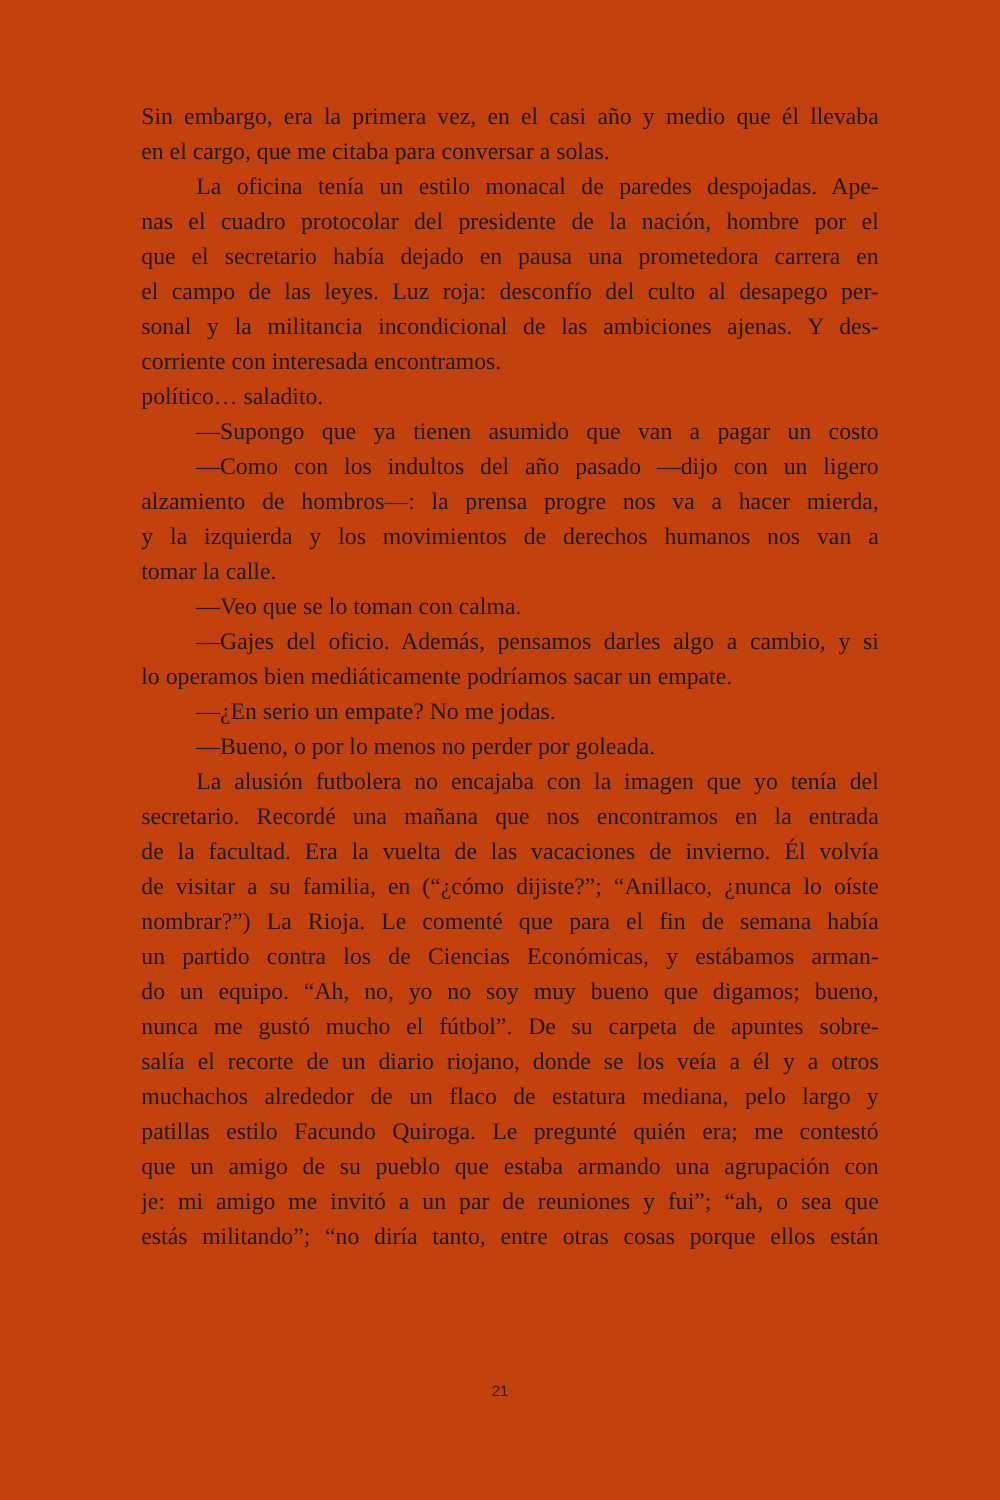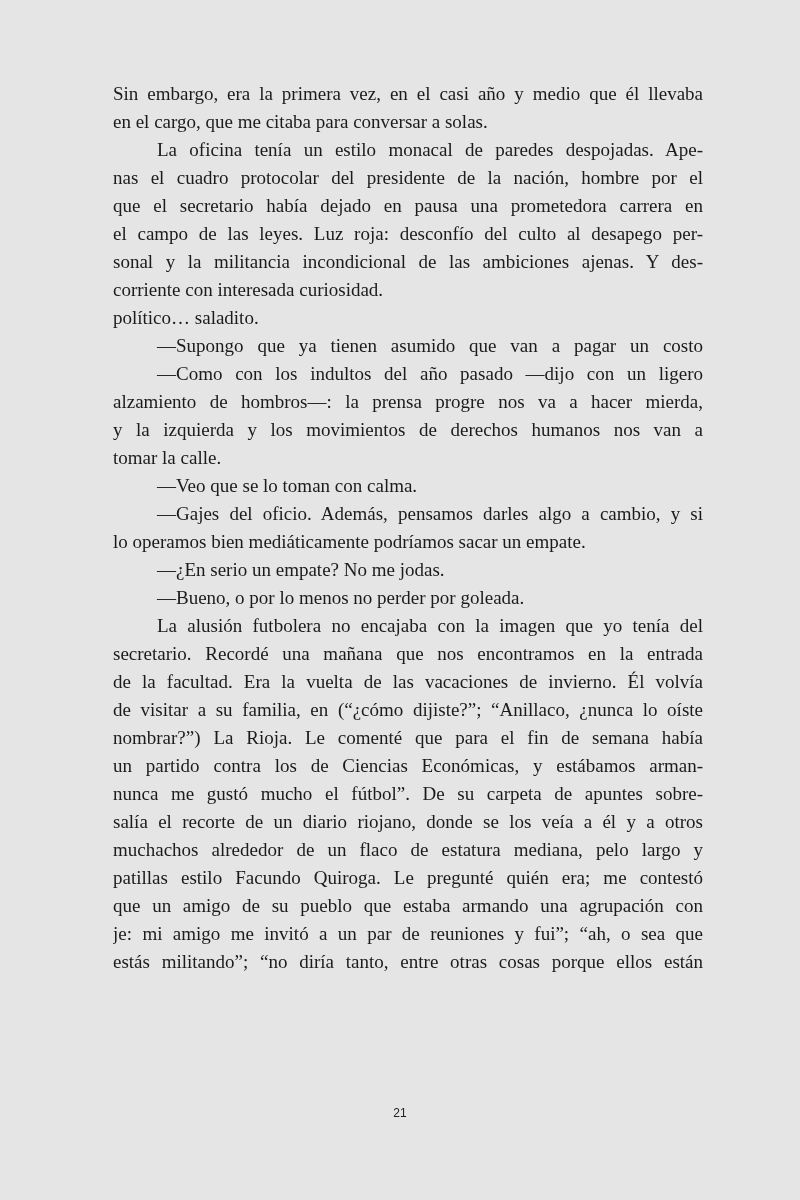--- a/index.html
+++ b/index.html
@@ -4,21 +4,21 @@
 <style>
   html, body {
     margin: 0;
     padding: 0;
     background: #ffffff;
   }
   #page {
     position: relative;
     width: 800px;
     height: 1200px;
-    background: #e5e5e5;
+    background: #c2410c;
     overflow: hidden;
     font-family: "Liberation Serif", "DejaVu Serif", serif;
   }
   #text-block {
     position: absolute;
     left: 113px;
     top: 80px;
     width: 590px;
     color: #1b1b1b;
     font-size: 19px;
@@ -55,38 +55,39 @@
 
 <div id="page">
   <div id="text-block">
       <div class="line">Sin embargo, era la primera vez, en el casi año y medio que él llevaba</div>
       <div class="line end">en el cargo, que me citaba para conversar a solas.</div>
       <div class="line indent">La oficina tenía un estilo monacal de paredes despojadas. Ape-</div>
       <div class="line">nas el cuadro protocolar del presidente de la nación, hombre por el</div>
       <div class="line">que el secretario había dejado en pausa una prometedora carrera en</div>
       <div class="line">el campo de las leyes. Luz roja: desconfío del culto al desapego per-</div>
       <div class="line">sonal y la militancia incondicional de las ambiciones ajenas. Y des-</div>
-      <div class="line end">corriente con interesada curiosidad.</div>
+      <div class="line end">corriente con interesada encontramos.</div>
       <div class="line end">político… saladito.</div>
       <div class="line indent">—Supongo que ya tienen asumido que van a pagar un costo</div>
       <div class="line indent">—Como con los indultos del año pasado —dijo con un ligero</div>
       <div class="line">alzamiento de hombros—: la prensa progre nos va a hacer mierda,</div>
       <div class="line">y la izquierda y los movimientos de derechos humanos nos van a</div>
       <div class="line end">tomar la calle.</div>
       <div class="line indent end">—Veo que se lo toman con calma.</div>
       <div class="line indent">—Gajes del oficio. Además, pensamos darles algo a cambio, y si</div>
       <div class="line end">lo operamos bien mediáticamente podríamos sacar un empate.</div>
       <div class="line indent end">—¿En serio un empate? No me jodas.</div>
       <div class="line indent end">—Bueno, o por lo menos no perder por goleada.</div>
       <div class="line indent">La alusión futbolera no encajaba con la imagen que yo tenía del</div>
       <div class="line">secretario. Recordé una mañana que nos encontramos en la entrada</div>
       <div class="line">de la facultad. Era la vuelta de las vacaciones de invierno. Él volvía</div>
       <div class="line">de visitar a su familia, en (“¿cómo dijiste?”; “Anillaco, ¿nunca lo oíste</div>
       <div class="line">nombrar?”) La Rioja. Le comenté que para el fin de semana había</div>
       <div class="line">un partido contra los de Ciencias Económicas, y estábamos arman-</div>
+      <div class="line">do un equipo. “Ah, no, yo no soy muy bueno que digamos; bueno,</div>
       <div class="line">nunca me gustó mucho el fútbol”. De su carpeta de apuntes sobre-</div>
       <div class="line">salía el recorte de un diario riojano, donde se los veía a él y a otros</div>
       <div class="line">muchachos alrededor de un flaco de estatura mediana, pelo largo y</div>
       <div class="line">patillas estilo Facundo Quiroga. Le pregunté quién era; me contestó</div>
       <div class="line">que un amigo de su pueblo que estaba armando una agrupación con</div>
       <div class="line">je: mi amigo me invitó a un par de reuniones y fui”; “ah, o sea que</div>
       <div class="line">estás militando”; “no diría tanto, entre otras cosas porque ellos están</div>
     </div>
   <div id="page-number">21</div>
 </div>

